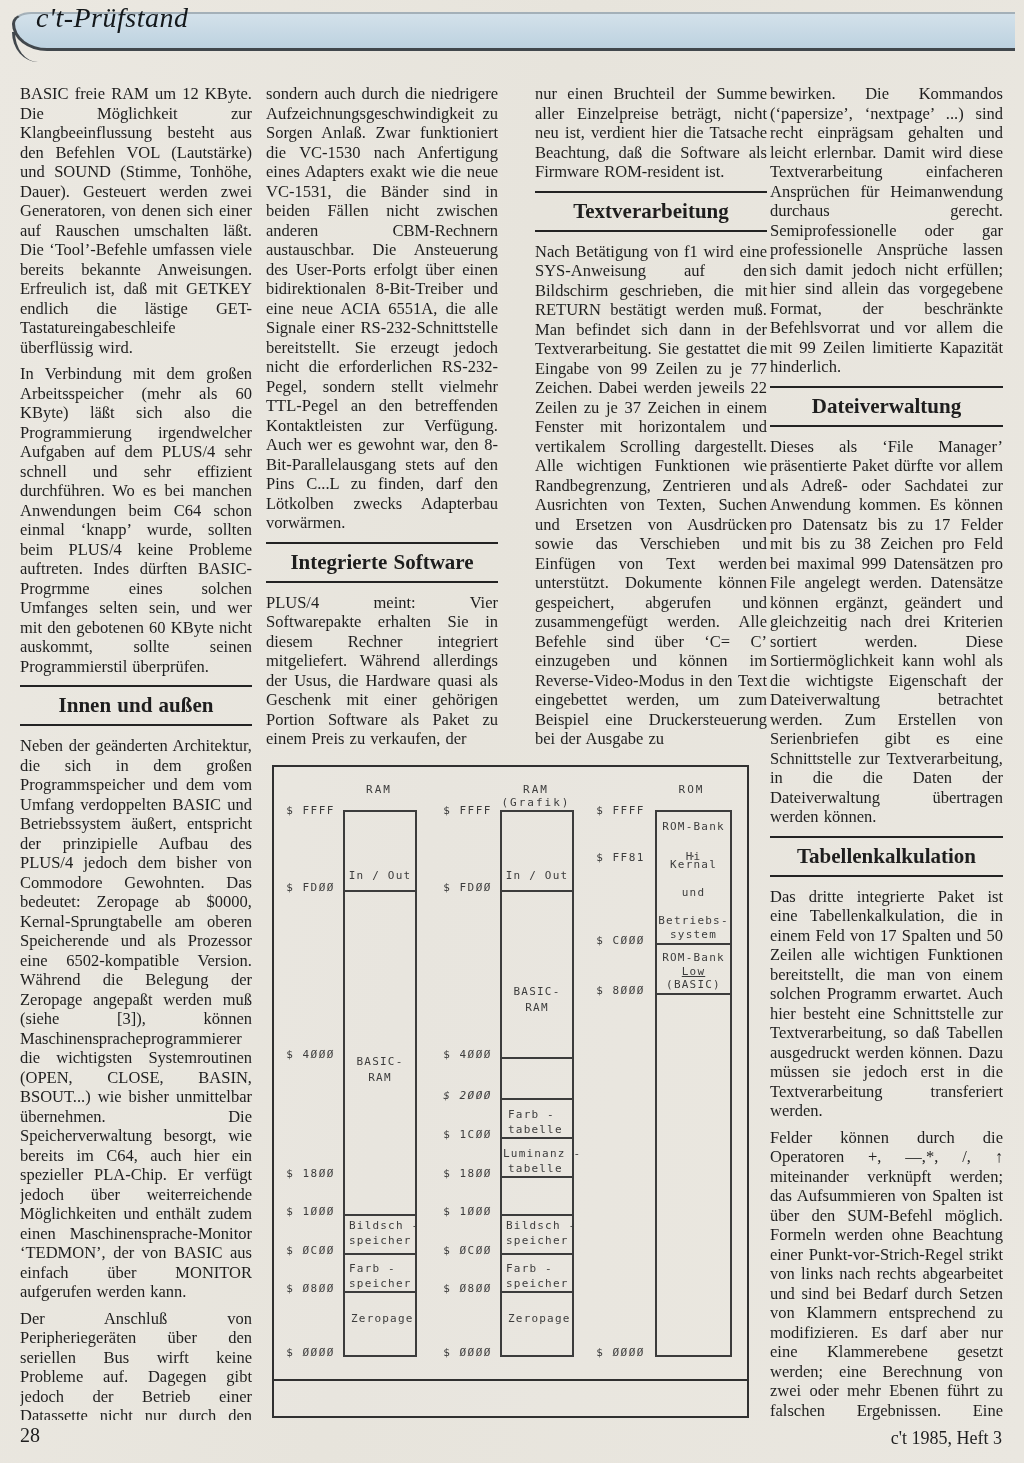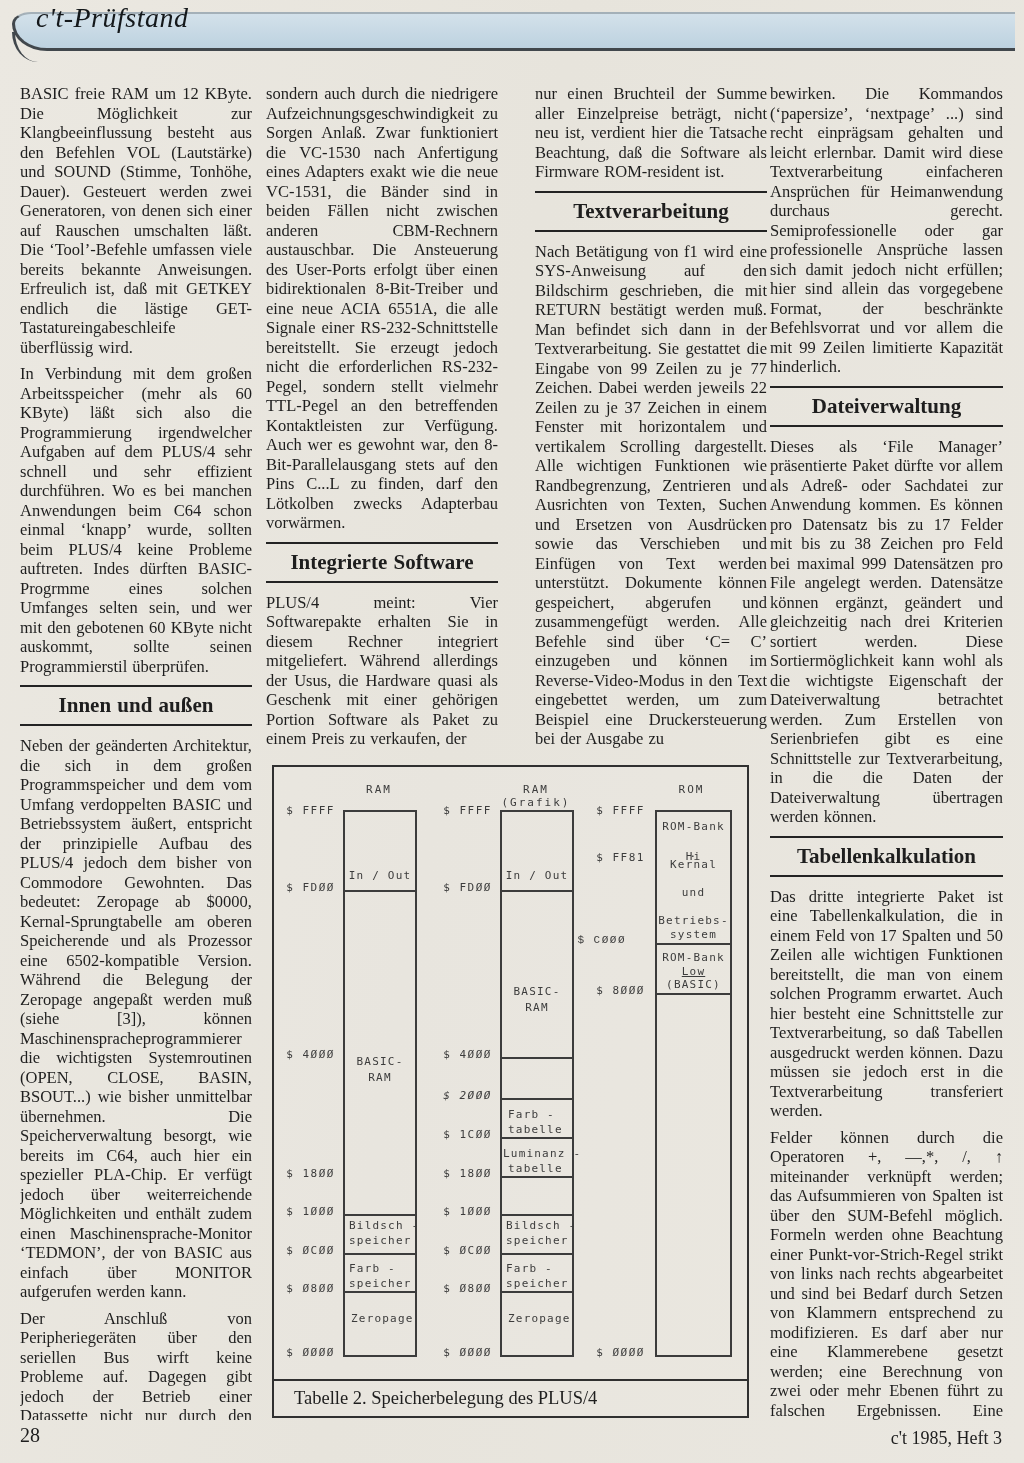--- a/index.html
+++ b/index.html
@@ -155,39 +155,38 @@
       <div class="dmono rlabel" style="left:6px; top:350px;">tabelle</div>
       <div class="dmono rlabel" style="left:4px; top:407px;">Bildsch -</div>
       <div class="dmono rlabel" style="left:4px; top:422px;">speicher</div>
       <div class="dmono rlabel" style="left:4px; top:450px;">Farb -</div>
       <div class="dmono rlabel" style="left:4px; top:465px;">speicher</div>
       <div class="dmono rlabel" style="left:6px; top:500px;">Zeropage</div>
     </div>
 
     <div class="dmono tick" style="left:311px; top:37px;">$ FFFF</div>
     <div class="dmono tick" style="left:311px; top:84px;">$ FF81</div>
-    <div class="dmono tick" style="left:292px; top:167px;font-family:Liberation Mono, monospace;">$ CØØØ</div>
+    <div class="dmono tick" style="left:311px; top:167px;">$ CØØØ</div>
     <div class="dmono tick" style="left:311px; top:217px;">$ 8ØØØ</div>
     <div class="dmono tick" style="left:311px; top:579px;">$ ØØØØ</div>
 
     <div class="mbox" style="left:381px; top:43px; width:73px; height:543px;">
       <div class="hline" style="top:131px;"></div>
       <div class="hline" style="top:181px;"></div>
       <div class="dmono rlabel rc" style="top:8px;">ROM-Bank</div>
       <div class="dmono rlabel rc" style="top:38px;">Hi</div>
       <div class="dmono rlabel rc" style="top:35px;">.</div>
       <div class="dmono rlabel rc" style="top:46px;">Kernal</div>
       <div class="dmono rlabel rc" style="top:74px;">und</div>
       <div class="dmono rlabel rc" style="top:102px;">Betriebs-</div>
       <div class="dmono rlabel rc" style="top:116px;">system</div>
       <div class="dmono rlabel rc" style="top:139px;">ROM-Bank</div>
       <div class="dmono rlabel rc" style="top:153px;text-decoration:underline;">Low</div>
       <div class="dmono rlabel rc" style="top:166px;">(BASIC)</div>
     </div>
 
     <div class="cap-rule"></div>
-    <div class="fig-caption">Tabelle 2. Speicherbelegung des PLUS/4</div>
   </div>
 
   <div class="pageno">28</div>
   <div class="issue">c't 1985, Heft 3</div>
 
 </div>
 
 </body></html>

